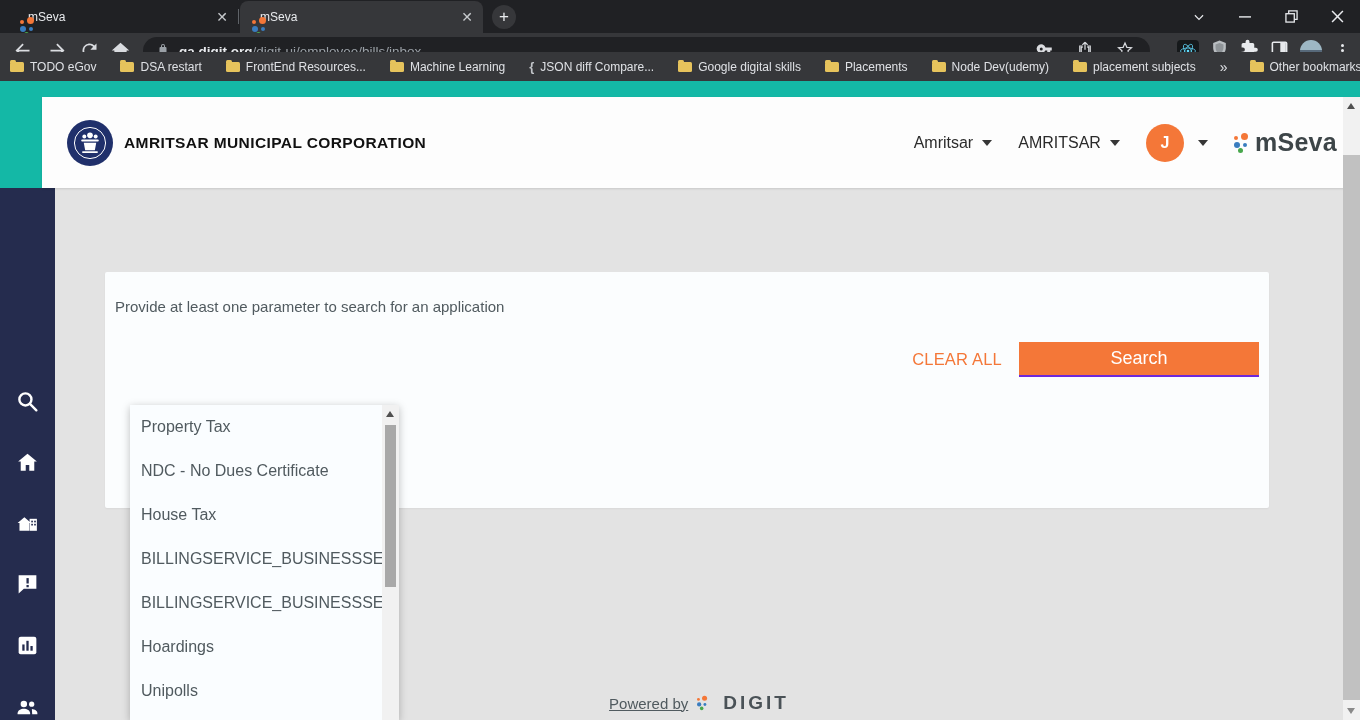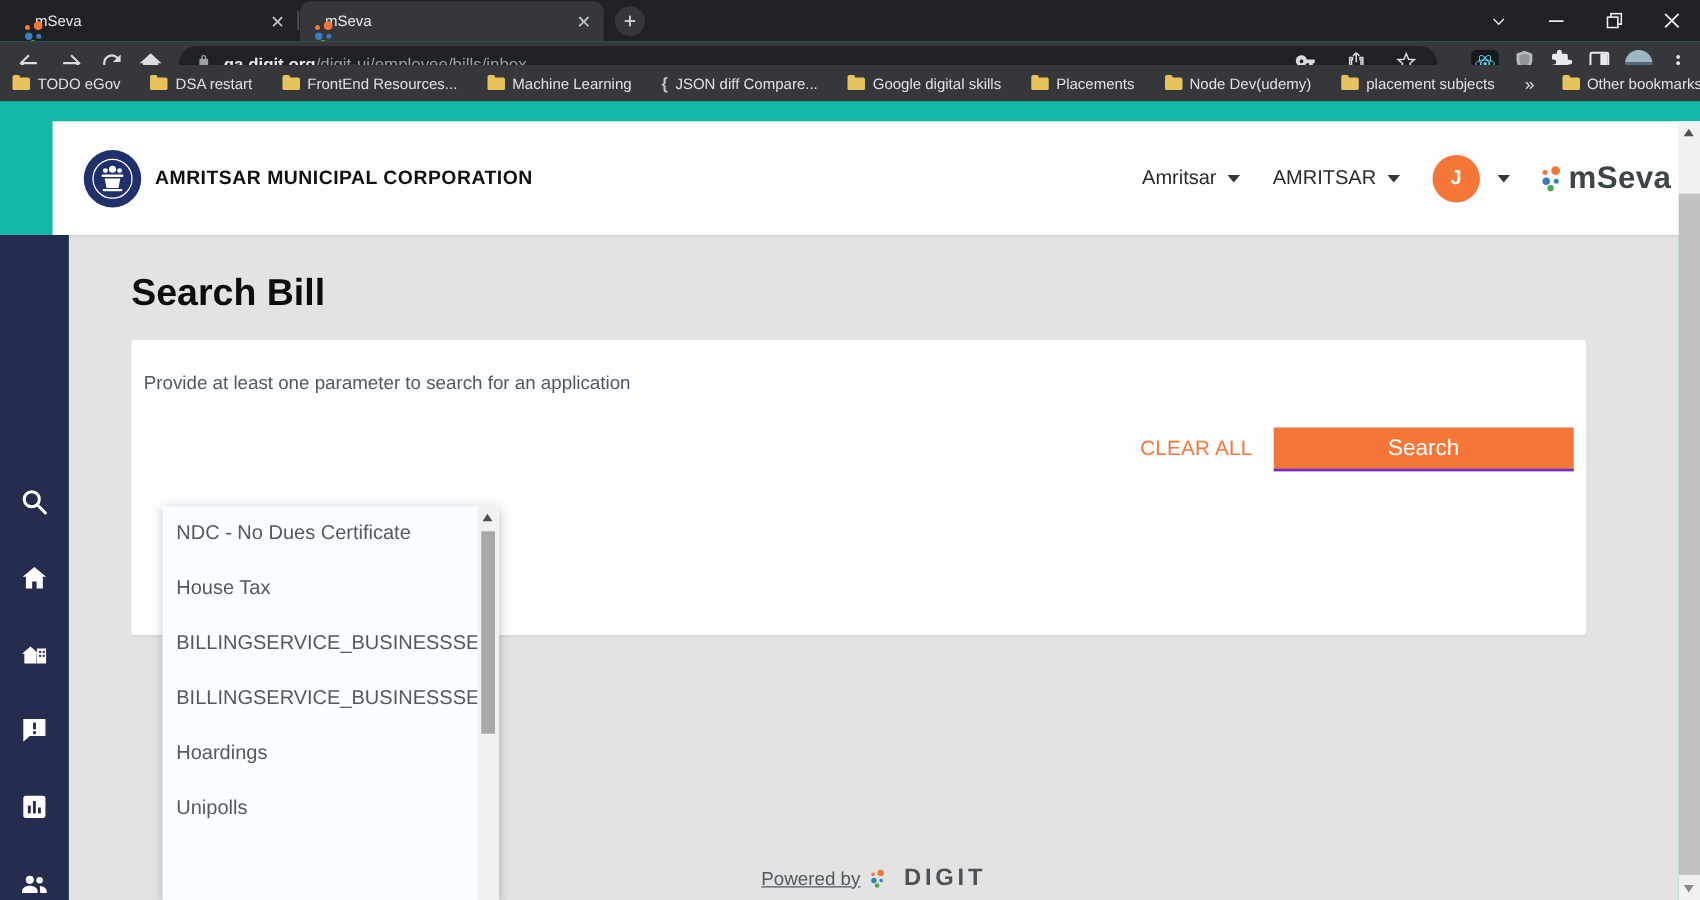--- a/index.html
+++ b/index.html
@@ -321,21 +321,20 @@
             <circle cx="8.5" cy="9.5" r="3.1"></circle>
             <circle cx="16" cy="9.8" r="2.5"></circle>
             <path d="M2.5 18.5c0-2.8 3-4.4 6-4.4s6 1.6 6 4.4v1h-12z"></path>
             <path d="M16.2 14.3c2.7.2 5.3 1.7 5.3 4.2v1h-5z"></path>
           </g>
         </svg></div>
 
   </div>
 
   <div class="main">
-    <div class="page-title">Search Bill</div>
     <div class="card">
       <div class="hint">Provide at least one parameter to search for an application</div>
       <div class="actions">
         <span class="clear-all">CLEAR ALL</span>
         <span class="search-btn">Search</span>
       </div>
     </div>
     <div class="footer">
       <span class="powered">Powered by</span>
       <span class="dots small">
@@ -343,20 +342,21 @@
           <i class="d2"></i>
           <i class="d3"></i>
           <i class="d4"></i>
           <i class="d5"></i>
         </span>
       <span class="digit-text">DIGIT</span>
     </div>
   </div>
 
   <div class="dropdown">
+    <div class="dd-item">Property Tax</div>
     <div class="dd-item">NDC - No Dues Certificate</div>
     <div class="dd-item">House Tax</div>
     <div class="dd-item">BILLINGSERVICE_BUSINESSSE</div>
     <div class="dd-item">BILLINGSERVICE_BUSINESSSE</div>
     <div class="dd-item">Hoardings</div>
     <div class="dd-item">Unipolls</div>
     <div class="dd-scroll">
       <span class="arrow-up"></span>
       <span class="dd-thumb"></span>
     </div>

